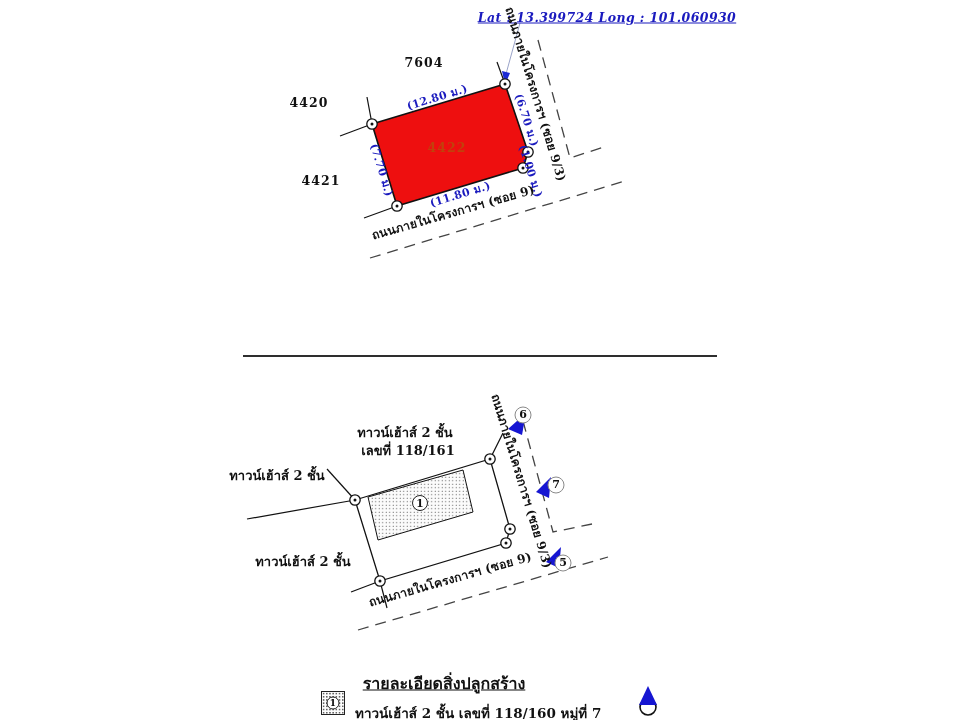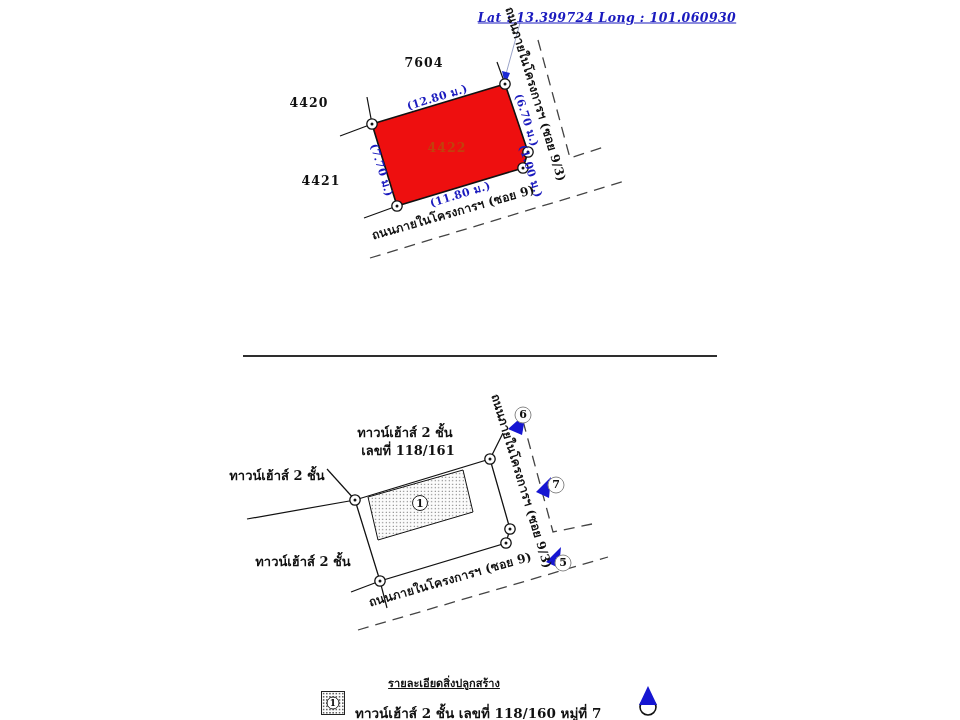--- a/index.html
+++ b/index.html
@@ -24,21 +24,21 @@
     transform:translate(-50%,-50%);
   }
   .bld-circle{
     position:absolute;z-index:3;width:16px;height:16px;border:1px solid #222;
     border-radius:50%;background:#fff;box-sizing:border-box;
     font-size:10.5px;font-weight:bold;color:#111;text-align:center;line-height:14px;
     transform:translate(-50%,-50%);
   }
   .caption{font-size:14.5px;letter-spacing:.2px;}
   .divider{position:absolute;z-index:2;left:243px;top:355px;width:474px;height:2.4px;background:#2e2e2e;}
-  .legend-title{font-size:11px;text-decoration:underline;}
+  .legend-title{font-size:16px;text-decoration:underline;}
   .legend-text{font-size:13.5px;}
   .legend-swatch{
     position:absolute;z-index:2;left:321px;top:691px;width:24px;height:24px;box-sizing:border-box;
     border:1.3px solid #222;background:#fdfdfd;
     background-image:radial-gradient(circle,#555 0.55px,transparent 0.7px);
     background-size:3.2px 3.2px;
   }
   .legend-swatch .inner{
     position:absolute;left:50%;top:50%;width:13px;height:13px;border:1px solid #222;border-radius:50%;
     background:#fff;box-sizing:border-box;font-size:9px;font-weight:bold;text-align:center;line-height:11px;

